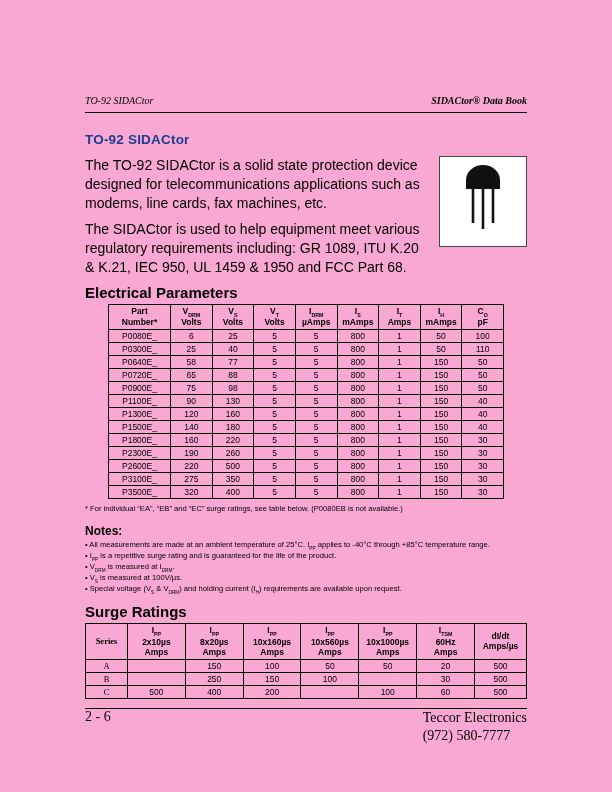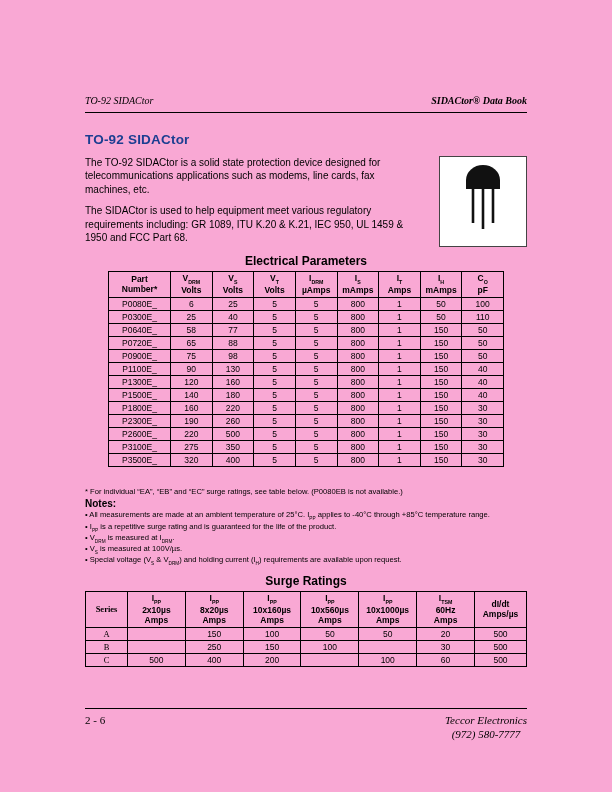--- a/index.html
+++ b/index.html
@@ -25,35 +25,35 @@
   .doc-header .hdr-right { font-weight: bold; }
 
   .page-title {
     margin-top: 19px;
     font-size: 13.5px;
     font-weight: bold;
     letter-spacing: 0.2px;
   }
 
   .intro-row { display: flex; margin-top: 9px; }
-  .paragraphs { width: 336px; font-size: 10px; line-height: 1.34; }
+  .paragraphs { width: 336px; font-size: 14px; line-height: 1.34; }
   .paragraphs p + p { margin-top: 8px; }
 
   .pkg-box {
     margin-left: auto;
     width: 88px; height: 91px;
     border: 1px solid #444;
     display: flex; align-items: flex-start; justify-content: center;
     background: #fff;
   }
 
   .section-heading {
-    text-align: center;
+    text-align: left;
     font-weight: bold;
-    font-size: 12px;
+    font-size: 15px;
     margin-top: 7px;
   }
 
   table { border-collapse: collapse; margin: 3px auto 0; table-layout: fixed; }
   th, td {
     border: 1px solid #000;
     font-size: 8.5px;
     text-align: center;
     vertical-align: middle;
   }
@@ -62,34 +62,33 @@
   sub { font-size: 0.62em; line-height: 1; }
 
   .elec { width: 396px; }
   .elec th:first-child, .elec td:first-child { width: 62px; }
 
   .surge { width: 442px; }
   .surge th:first-child, .surge td:first-child { width: 42px; font-family: Liberation Serif, serif; }
   .surge th:last-child, .surge td:last-child { width: 52px; }
   .surge td { height: 12px; }
 
-  .footnote { font-size: 7.6px; margin-top: 20px; line-height: 1.3; }
-  .notes-label { font-size: 10px; font-weight: bold; margin-top: 1px; line-height: 1.3; }
+  .footnote { font-size: 7.6px; margin-top: 5px; line-height: 1.3; }
+  .notes-label { font-size: 12px; font-weight: bold; margin-top: 10px; line-height: 1.3; }
   .note { font-size: 7.6px; line-height: 1.32; padding-left: 7px; text-indent: -7px; }
 
   .doc-footer {
     position: absolute;
     left: 85px; right: 85px; top: 708px;
     border-top: 1px solid #000;
-    padding-top: 5px;
     display: flex; justify-content: space-between; align-items: flex-start;
     font-family: "Liberation Serif", serif;
-    font-size: 11px;
-  }
-  .footer-right { text-align: center; line-height: 1.25; font-style: italic; }
+    font-size: 14px;
+  }
+  .footer-right { text-align: left; line-height: 1.25; }
 </style>
 </head>
 <body>
 
 <div class="page">
   <div class="content">
 
     <div class="doc-header">
       <span class="hdr-left">TO-92 SIDACtor</span>
       <span class="hdr-right">SIDACtor® Data Book</span>

